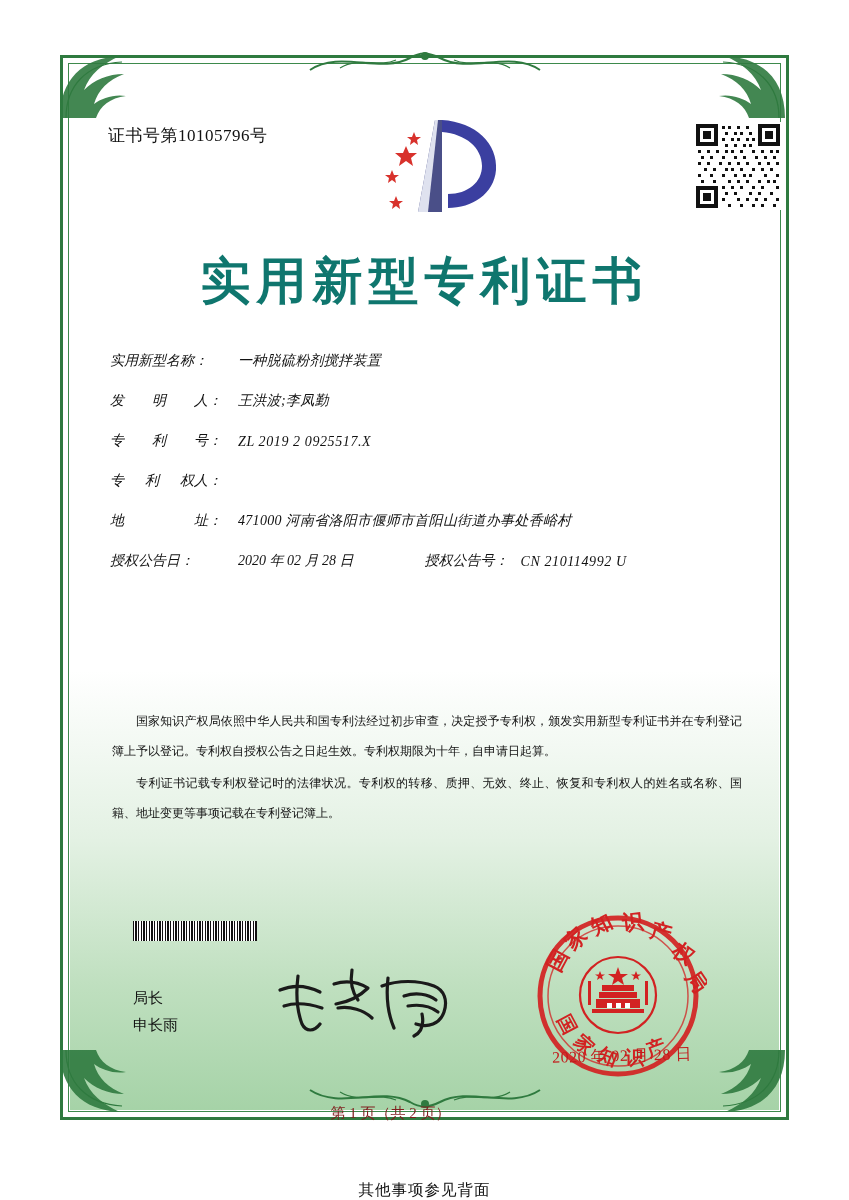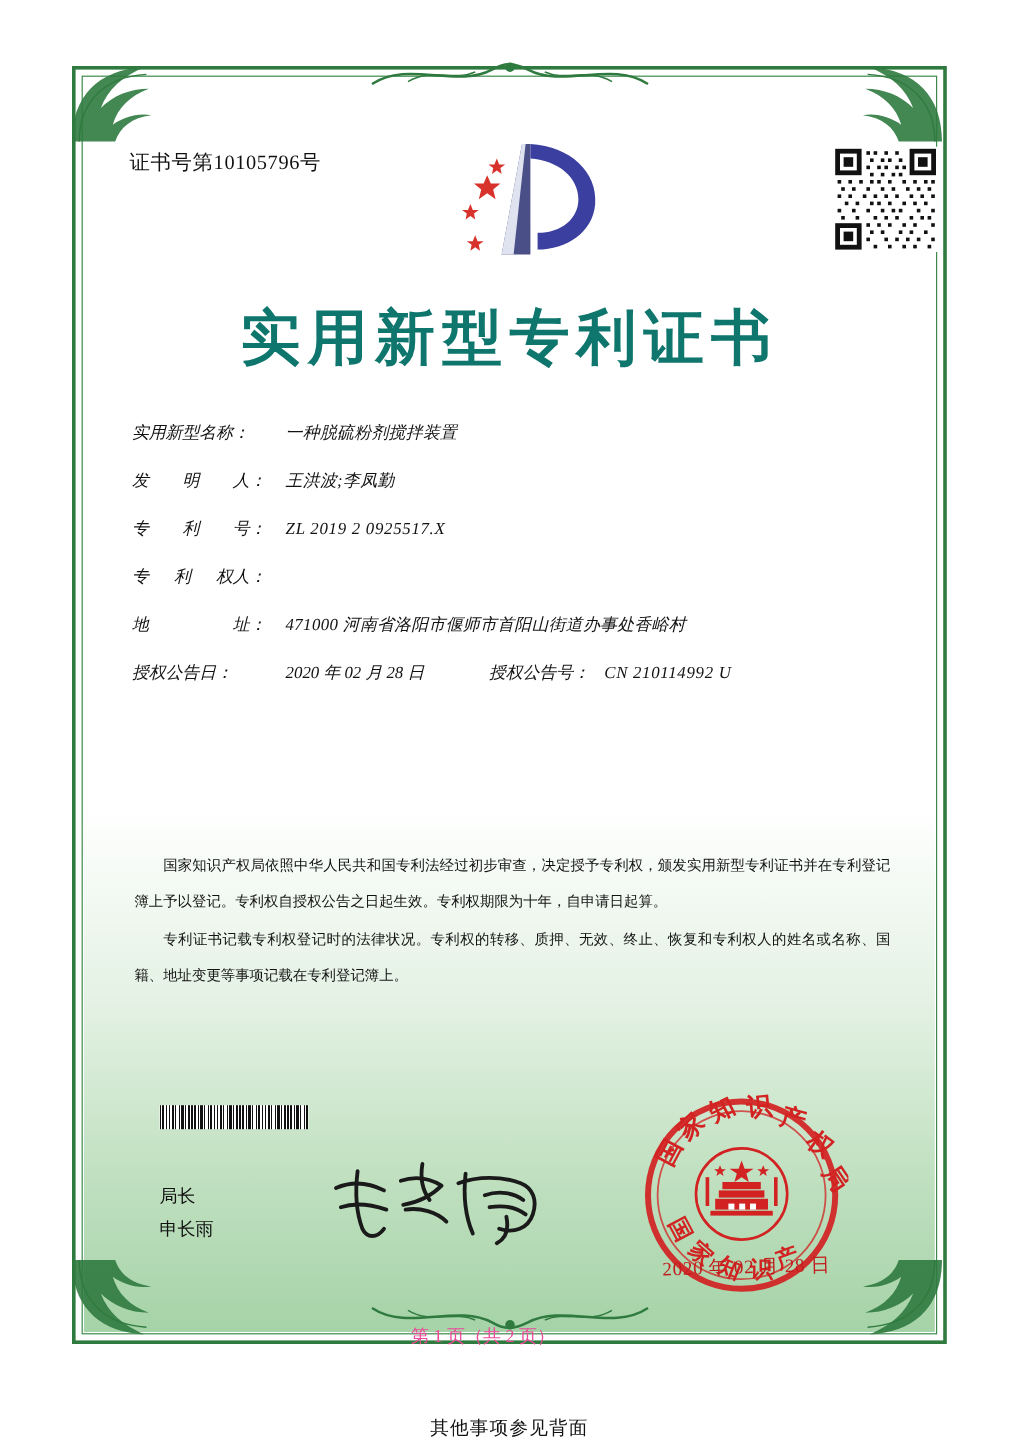--- a/index.html
+++ b/index.html
@@ -129,21 +129,21 @@
   }
   .field-label.spaced span { display: inline-block; }
   .field-value {
     flex: 1 1 auto;
     letter-spacing: 0.3px;
   }
   .field-row.double {
     justify-content: flex-start;
   }
   .field-row.double .sec-label {
-    margin-left: 54px;
+    margin-left: 71px;
     white-space: nowrap;
   }
   .field-row.double .sec-value {
     margin-left: 12px;
     white-space: nowrap;
   }
   .mono-ish {
     font-family: "Liberation Serif", serif;
     letter-spacing: 0.6px;
   }
@@ -201,25 +201,25 @@
     position: absolute;
     left: 552px; top: 1046px;
     font-size: 16px;
     color: #c21c1c;
     letter-spacing: 0.5px;
     transform: rotate(-1.5deg);
   }
   
   .page-no {
     position: absolute;
-    left: 12px; top: 1104px;
+    left: 0; top: 1104px;
     width: 781px;
     text-align: center;
     font-size: 15px;
-    color: #ec4899;
+    color: #7f1d1d;
   }
   .foot-note {
     position: absolute;
     left: 0; top: 1152px;
     width: 849px;
     text-align: center;
     font-size: 15.5px;
     color: #111;
     letter-spacing: 1px;
     margin-top: 28px;

